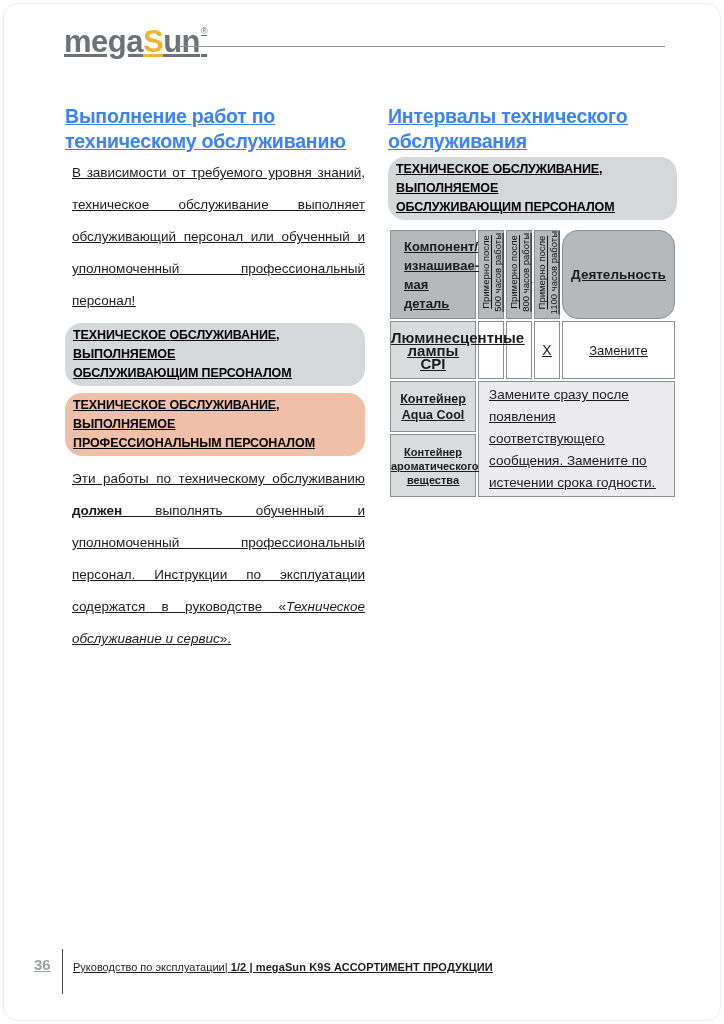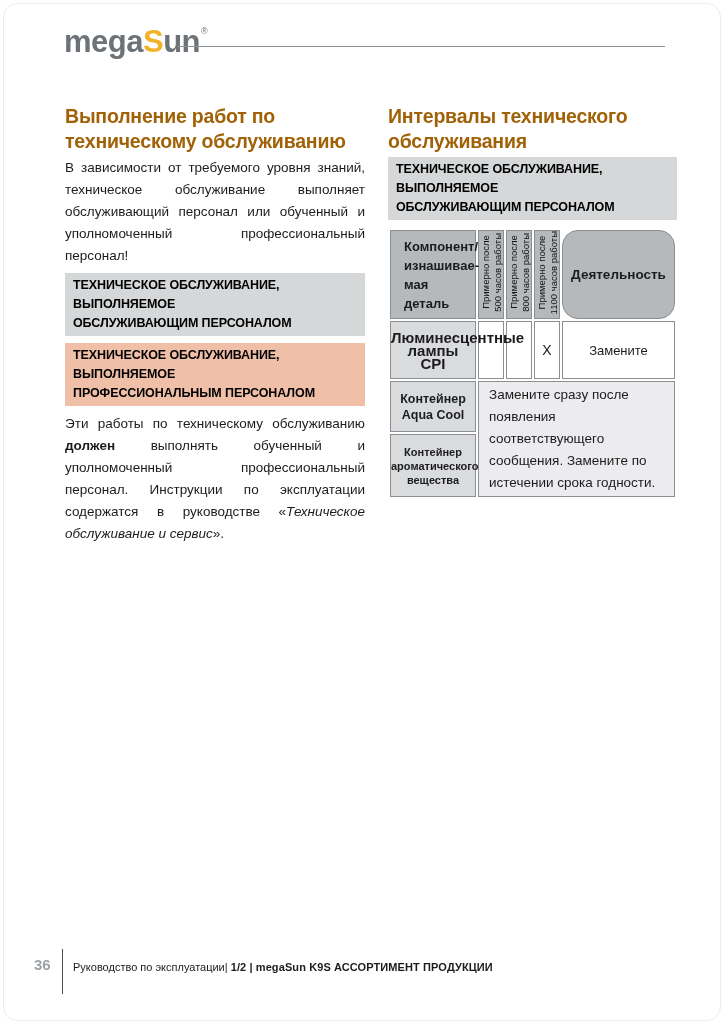--- a/index.html
+++ b/index.html
@@ -1,15 +1,15 @@
 <!DOCTYPE html>
 <html><head>
 <meta charset="utf-8">
 <style>
-  * { margin:0; padding:0; box-sizing:border-box; }
+  * { margin:0; padding:0; box-sizing:border-box;text-decoration:underline; }
   html,body { background:#fff; }
   .page {
     position:relative; width:724px; height:1024px; background:#fff;
     font-family:"Liberation Sans", sans-serif; color:#1c1c1e; overflow:hidden;
   }
   .page-border {
     position:absolute; inset:3px; border:1px solid #ededed; border-radius:14px;
     pointer-events:none;
   }
 
@@ -26,30 +26,30 @@
 
   
   .columns {
     position:absolute; left:65px; top:104px; width:612px;
     display:flex; gap:23px;
   }
   .col-left  { width:300px; }
   .col-right { width:289px; }
 
   h2.red-heading {
-    color:#a16207; font-size:19.5px; line-height:25px; font-weight:bold;
+    color:#3b82f6; font-size:19.5px; line-height:25px; font-weight:bold;
     letter-spacing:-0.2px; white-space:pre-line; margin:0 0 3px 0;
   }
   .body-para {
-    font-size:13.5px; line-height:22px; text-align:justify; margin:0 0 5px 0;
+    font-size:13.5px; line-height:32px; text-align:justify; margin:0 0 5px 7px;
   }
   .body-para.mb { margin-bottom:3px; }
   .banner {
     font-weight:bold; font-size:12.5px; line-height:19px; letter-spacing:-0.1px;
-    padding:3px 8px; white-space:pre-line; margin:6px 0 7px 0; color:#000;
+    padding:3px 8px; white-space:pre-line; margin:6px 0 7px 0; color:#000;border-radius:17px;
   }
   .banner-gray   { background:#d5d7d9; }
   .banner-salmon { background:#f0bfa8; }
   .col-right .banner { margin-top:2px; margin-bottom:8px; }
 
   
   table.maint {
     border-collapse:separate; border-spacing:2px; width:289px; table-layout:fixed;
   }
   table.maint td { border:1px solid #8b8f92; vertical-align:middle; }

